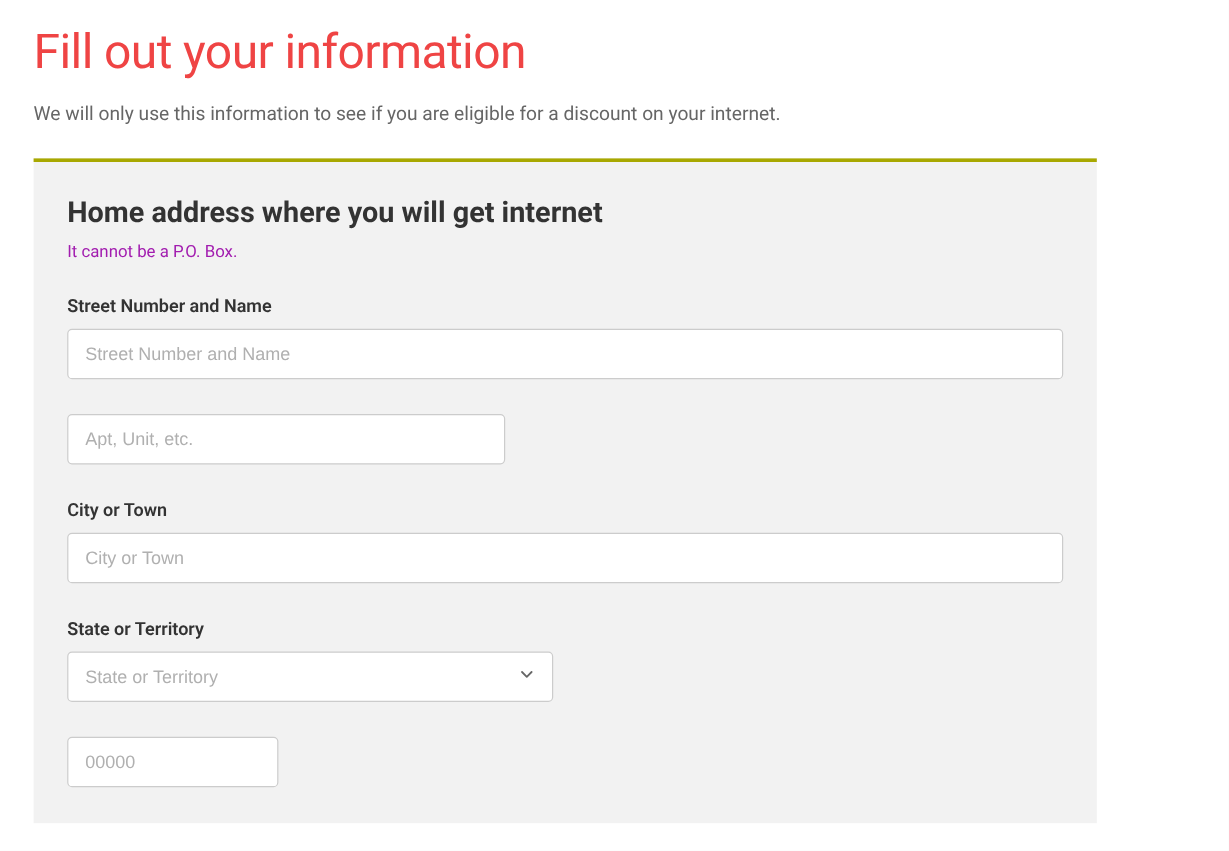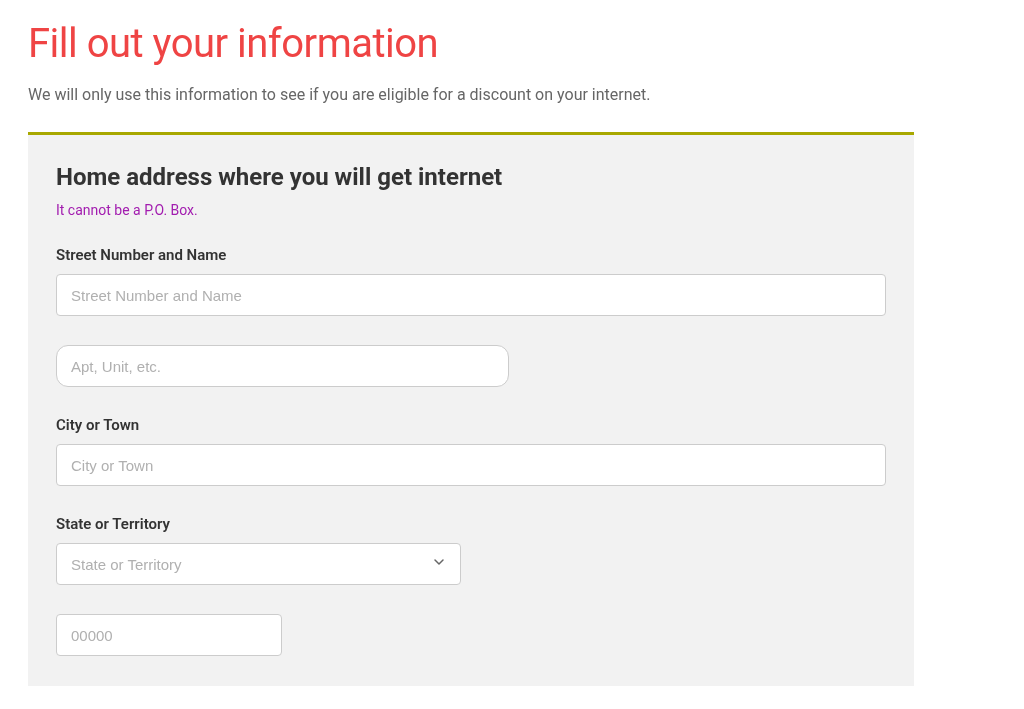--- a/index.html
+++ b/index.html
@@ -64,25 +64,24 @@
       border-radius: 4px;
       outline: none;
     }
     .text-input::placeholder {
       color: #b0b0b0;
     }
     .input-full {
       width: 830px;
     }
     .input-medium {
-      width: 453px;
-      border-radius: 12px;
+      width: 365px;
     }
     .input-small {
-      width: 226px;
+      width: 176px;
     }
     .select-wrapper {
       position: relative;
       width: 405px;
     }
     .select-input {
       width: 100%;
       height: 42px;
       padding: 10px 14px;
       font-size: 15px;

